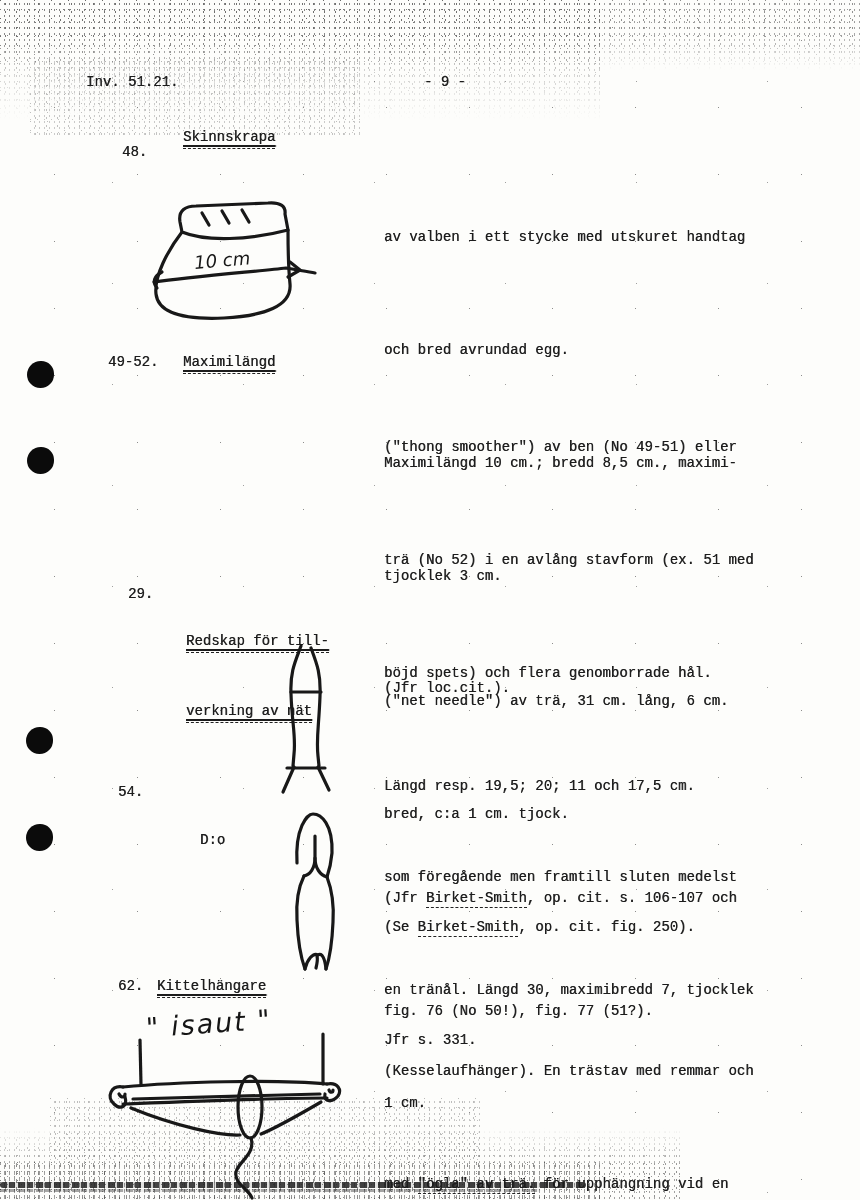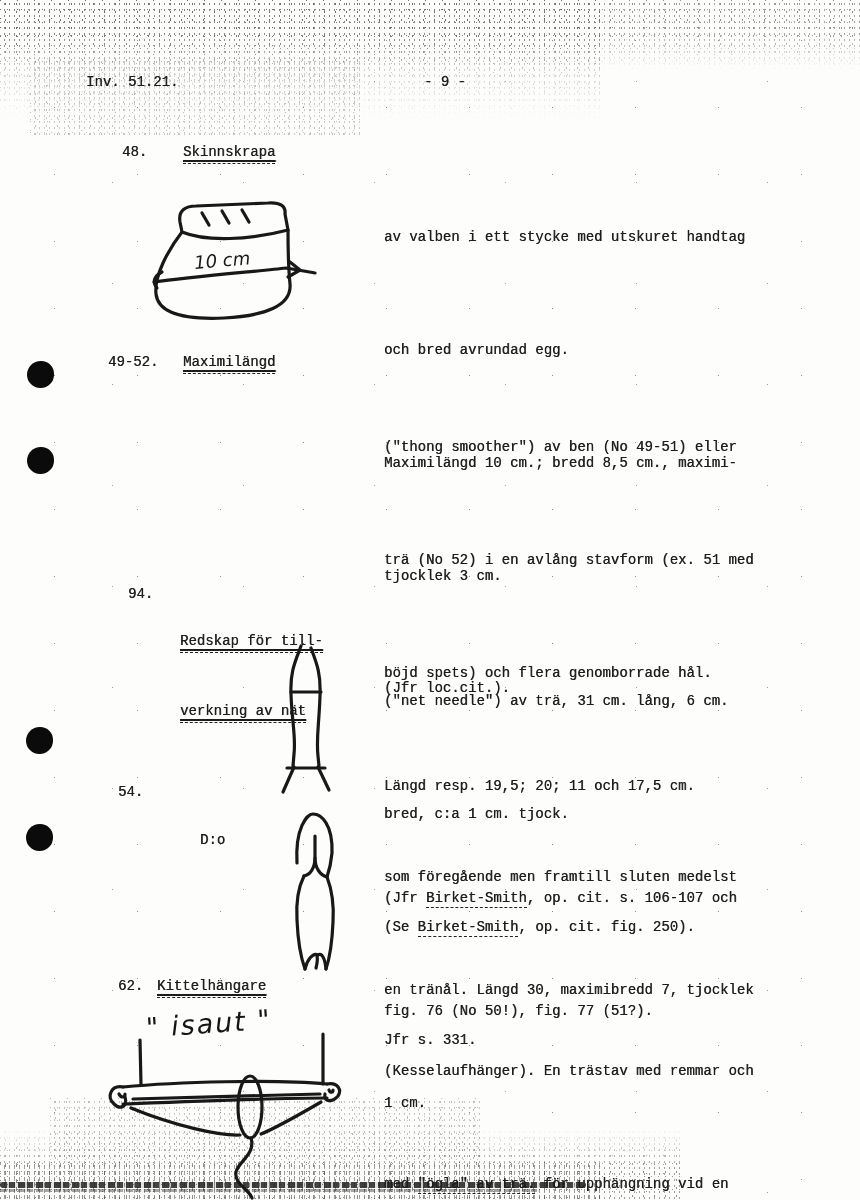--- a/index.html
+++ b/index.html
@@ -13,21 +13,21 @@
     content:""; position:absolute; inset:0; pointer-events:none; opacity:.55;
     background-image:
       radial-gradient(circle,#333 .6px,transparent .9px),
       radial-gradient(circle,#555 .5px,transparent .8px);
     background-size:83px 67px, 131px 101px;
     background-position:13px 7px, 47px 31px;
   }
   .abs { position:absolute; }
   .typed { font-size:14px; white-space:pre; text-shadow:.4px 0 0 rgba(25,25,25,.75); }
   .desc { line-height:37.6px; width:478px; }
-  .titleblock { line-height:22px; }
+  .titleblock { line-height:22px;margin-left:6px; }
   .title-u {
     text-decoration:underline; text-decoration-thickness:1.5px; text-underline-offset:4px;
     border-bottom:1.6px dashed #222; padding-bottom:2.5px;
   }
   .ref-u { border-bottom:1.8px dashed #222; padding-bottom:1px; }
   .hand { font-family:"DejaVu Sans", sans-serif; font-style:italic; color:#151515; }
   .dot { position:absolute; width:27px; height:27px; background:#0b0b0b; border-radius:52% 48% 50% 50%; }
   .sketch { position:absolute; }
   .sketch path, .sketch ellipse, .sketch line {
     fill:none; stroke:#181818; stroke-width:3.2; stroke-linecap:round; stroke-linejoin:round;
@@ -65,21 +65,21 @@
 
   <div class="dot" style="left:27px;top:361px;"></div>
   <div class="dot" style="left:27px;top:447px;"></div>
   <div class="dot" style="left:26px;top:727px;"></div>
   <div class="dot" style="left:26px;top:824px;"></div>
 
   <div class="abs typed" style="left:86px;top:74px;">Inv. 51.21.</div>
   <div class="abs typed" style="left:424px;top:74px;">- 9 -</div>
 
   <div class="abs typed" style="left:122px;top:144px;">48.</div>
-  <div class="abs typed" style="left:183px;top:144px;font-family:Liberation Mono, monospace;"><span class="title-u">Skinnskrapa</span></div>
+  <div class="abs typed" style="left:183px;top:129px;font-family:Liberation Mono, monospace;"><span class="title-u">Skinnskrapa</span></div>
   <div class="abs typed desc" style="left:384px;top:144px;">
     <div>av valben i ett stycke med utskuret handtag</div>
     <div>och bred avrundad egg.</div>
     <div>Maximilängd 10 cm.; bredd 8,5 cm., maximi-</div>
     <div>tjocklek 3 cm.</div>
     <div>(Jfr loc.cit.).</div>
   </div>
 
   <svg class="sketch" style="left:140px;top:200px;" width="185" height="128" viewBox="0 0 185 128">
     <path d="M40,22 C38,10 46,6 56,6 L128,3 C140,2 146,6 145,14 L148,30 C110,40 66,42 42,32 Z"></path>
@@ -97,21 +97,21 @@
   <div class="abs typed" style="left:183px;top:354px;"><span class="title-u">Maximilängd</span></div>
   <div class="abs typed desc" style="left:384px;top:354px;">
     <div>("thong smoother") av ben (No 49-51) eller</div>
     <div>trä (No 52) i en avlång stavform (ex. 51 med</div>
     <div>böjd spets) och flera genomborrade hål.</div>
     <div>Längd resp. 19,5; 20; 11 och 17,5 cm.</div>
     <div><span>(Jfr </span><span class="ref-u">Birket-Smith</span><span>, op. cit. s. 106-107 och</span></div>
     <div>fig. 76 (No 50!), fig. 77 (51?).</div>
   </div>
 
-  <div class="abs typed" style="left:128px;top:586px;">94.</div>
+  <div class="abs typed" style="left:128px;top:586px;">29.</div>
   <div class="abs typed titleblock" style="left:180px;top:586px;">
     <div><span class="title-u">Redskap för till-</span></div>
     <div style="margin-top:4px;"><span class="title-u">verkning av nät</span></div>
   </div>
   <div class="abs typed desc" style="left:384px;top:608px;">
     <div>("net needle") av trä, 31 cm. lång, 6 cm.</div>
     <div>bred, c:a 1 cm. tjock.</div>
     <div><span>(Se </span><span class="ref-u">Birket-Smith</span><span>, op. cit. fig. 250).</span></div>
     <div>Jfr s. 331.</div>
   </div>

